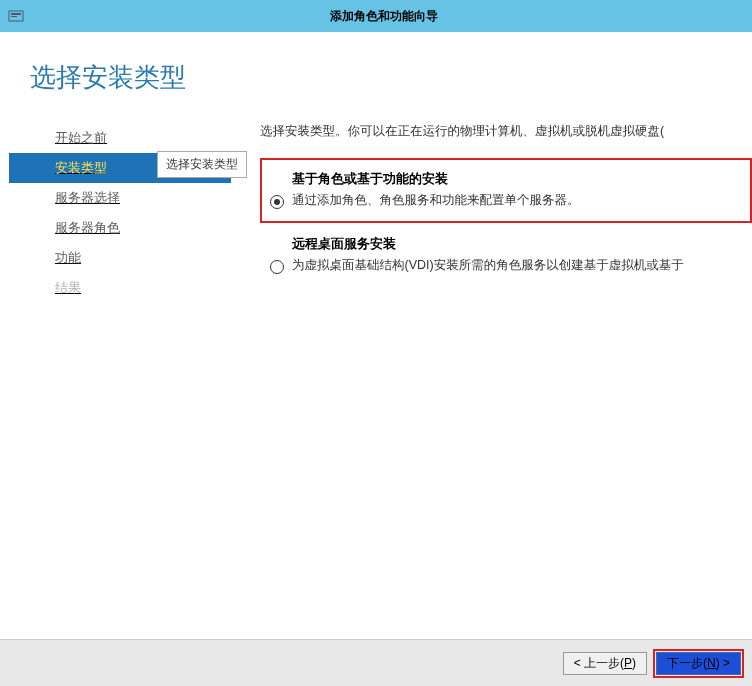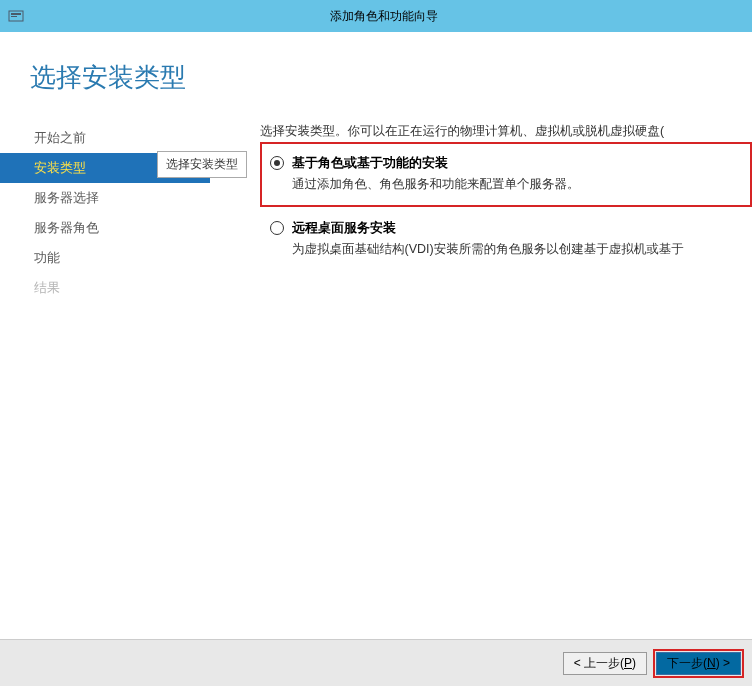--- a/index.html
+++ b/index.html
@@ -33,40 +33,42 @@
       height: 100%;
     }
     .titlebar-title {
       position: absolute;
       left: 16px;
       right: 0;
       text-align: center;
       font-size: 12px;
       color: #000;
       pointer-events: none;
+      font-weight: bold;
     }
     .content-area {
       background: #fff;
       height: 607px;
       position: relative;
     }
     .page-title {
       font-size: 26px;
       color: #2a7ab0;
       font-weight: 300;
       padding: 28px 0 0 30px;
     }
     .main-body {
       display: flex;
       margin-top: 28px;
     }
     .sidebar {
       width: 250px;
-      padding-left: 8px;
-      position: relative;
+      padding-left: 29px;
+      position: relative;
+      text-decoration: underline;
     }
     .sidebar-item {
       font-size: 13px;
       color: #5a5a5a;
       padding: 6px 0 6px 26px;
       cursor: pointer;
       position: relative;
     }
     .sidebar-item.active {
       background: #1f72b8;
@@ -91,31 +93,31 @@
       z-index: 10;
     }
     .main-panel {
       flex: 1;
       padding-left: 10px;
       padding-right: 0;
     }
     .intro-text {
       font-size: 12.5px;
       color: #333;
-      margin-bottom: 2px;
+      margin-bottom: 18px;
       white-space: nowrap;
     }
     .option-box {
       border: 2px solid #d62425;
       padding: 6px 10px 8px 8px;
       margin-bottom: 8px;
     }
     .option-row {
       display: flex;
-      align-items: flex-start;
+      align-items: flex-end;
       padding: 4px 0;
     }
     .radio-wrap {
       width: 14px;
       height: 14px;
       border: 1px solid #333;
       border-radius: 50%;
       margin-right: 8px;
       margin-top: 2px;
       position: relative;
@@ -168,21 +170,21 @@
       font-size: 12px;
       padding: 2px 10px;
       cursor: pointer;
     }
     .btn-next-wrap {
       border: 2px solid #d62425;
       padding: 1px;
     }
     .btn-next-wrap .btn {
       border: 1px solid #3a6ea5;
-      background: #0369a1;
+      background: #1d4ed8;
     }
     .u {
       text-decoration: underline;
     }
   </style>
 </head>
 <body>
 
 <div class="titlebar">
   <span class="titlebar-icon">

